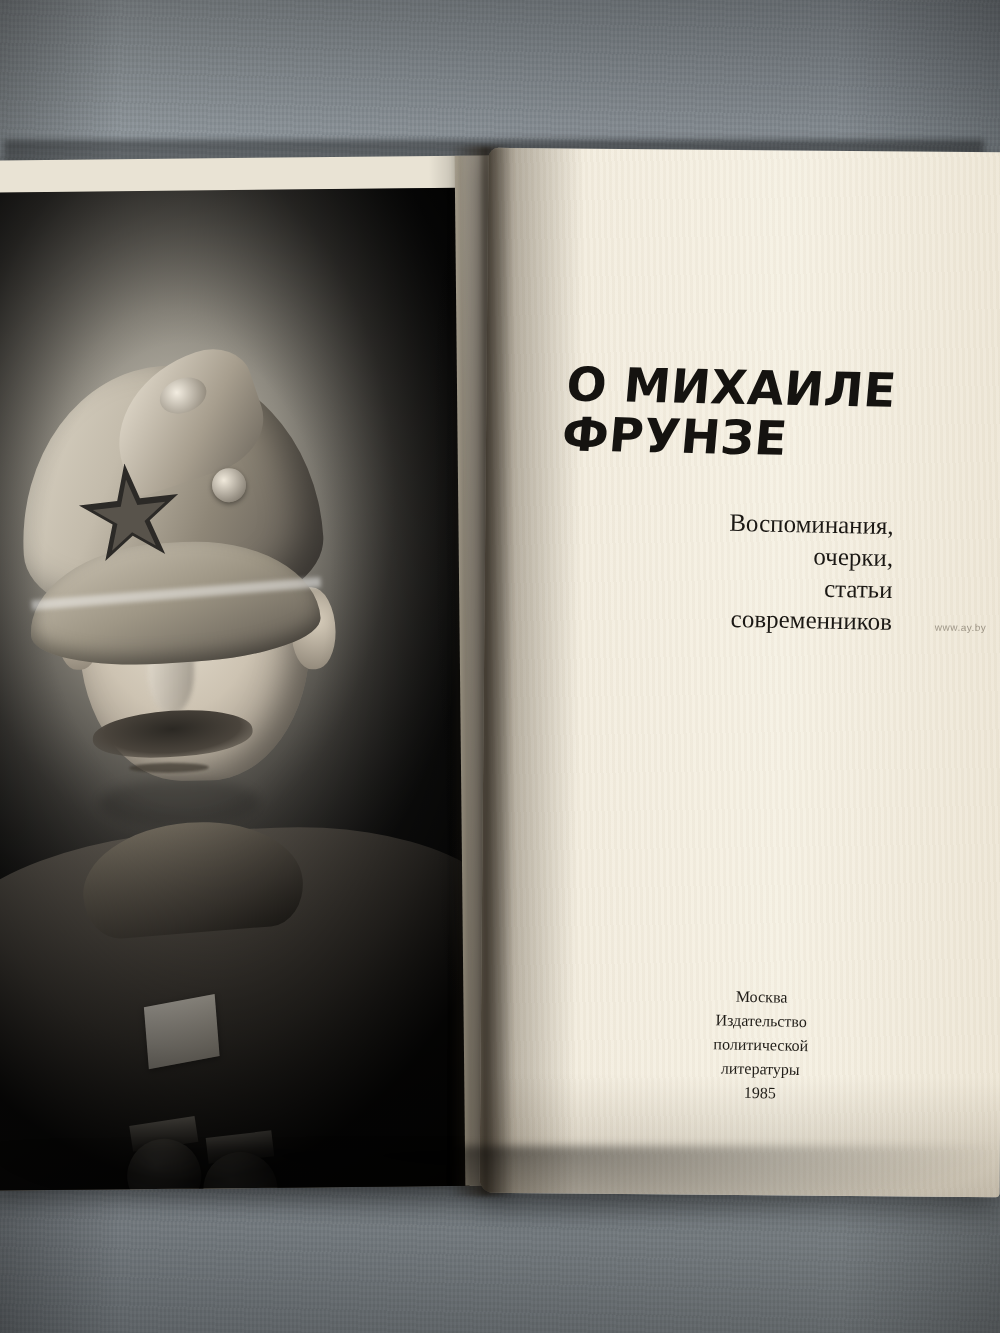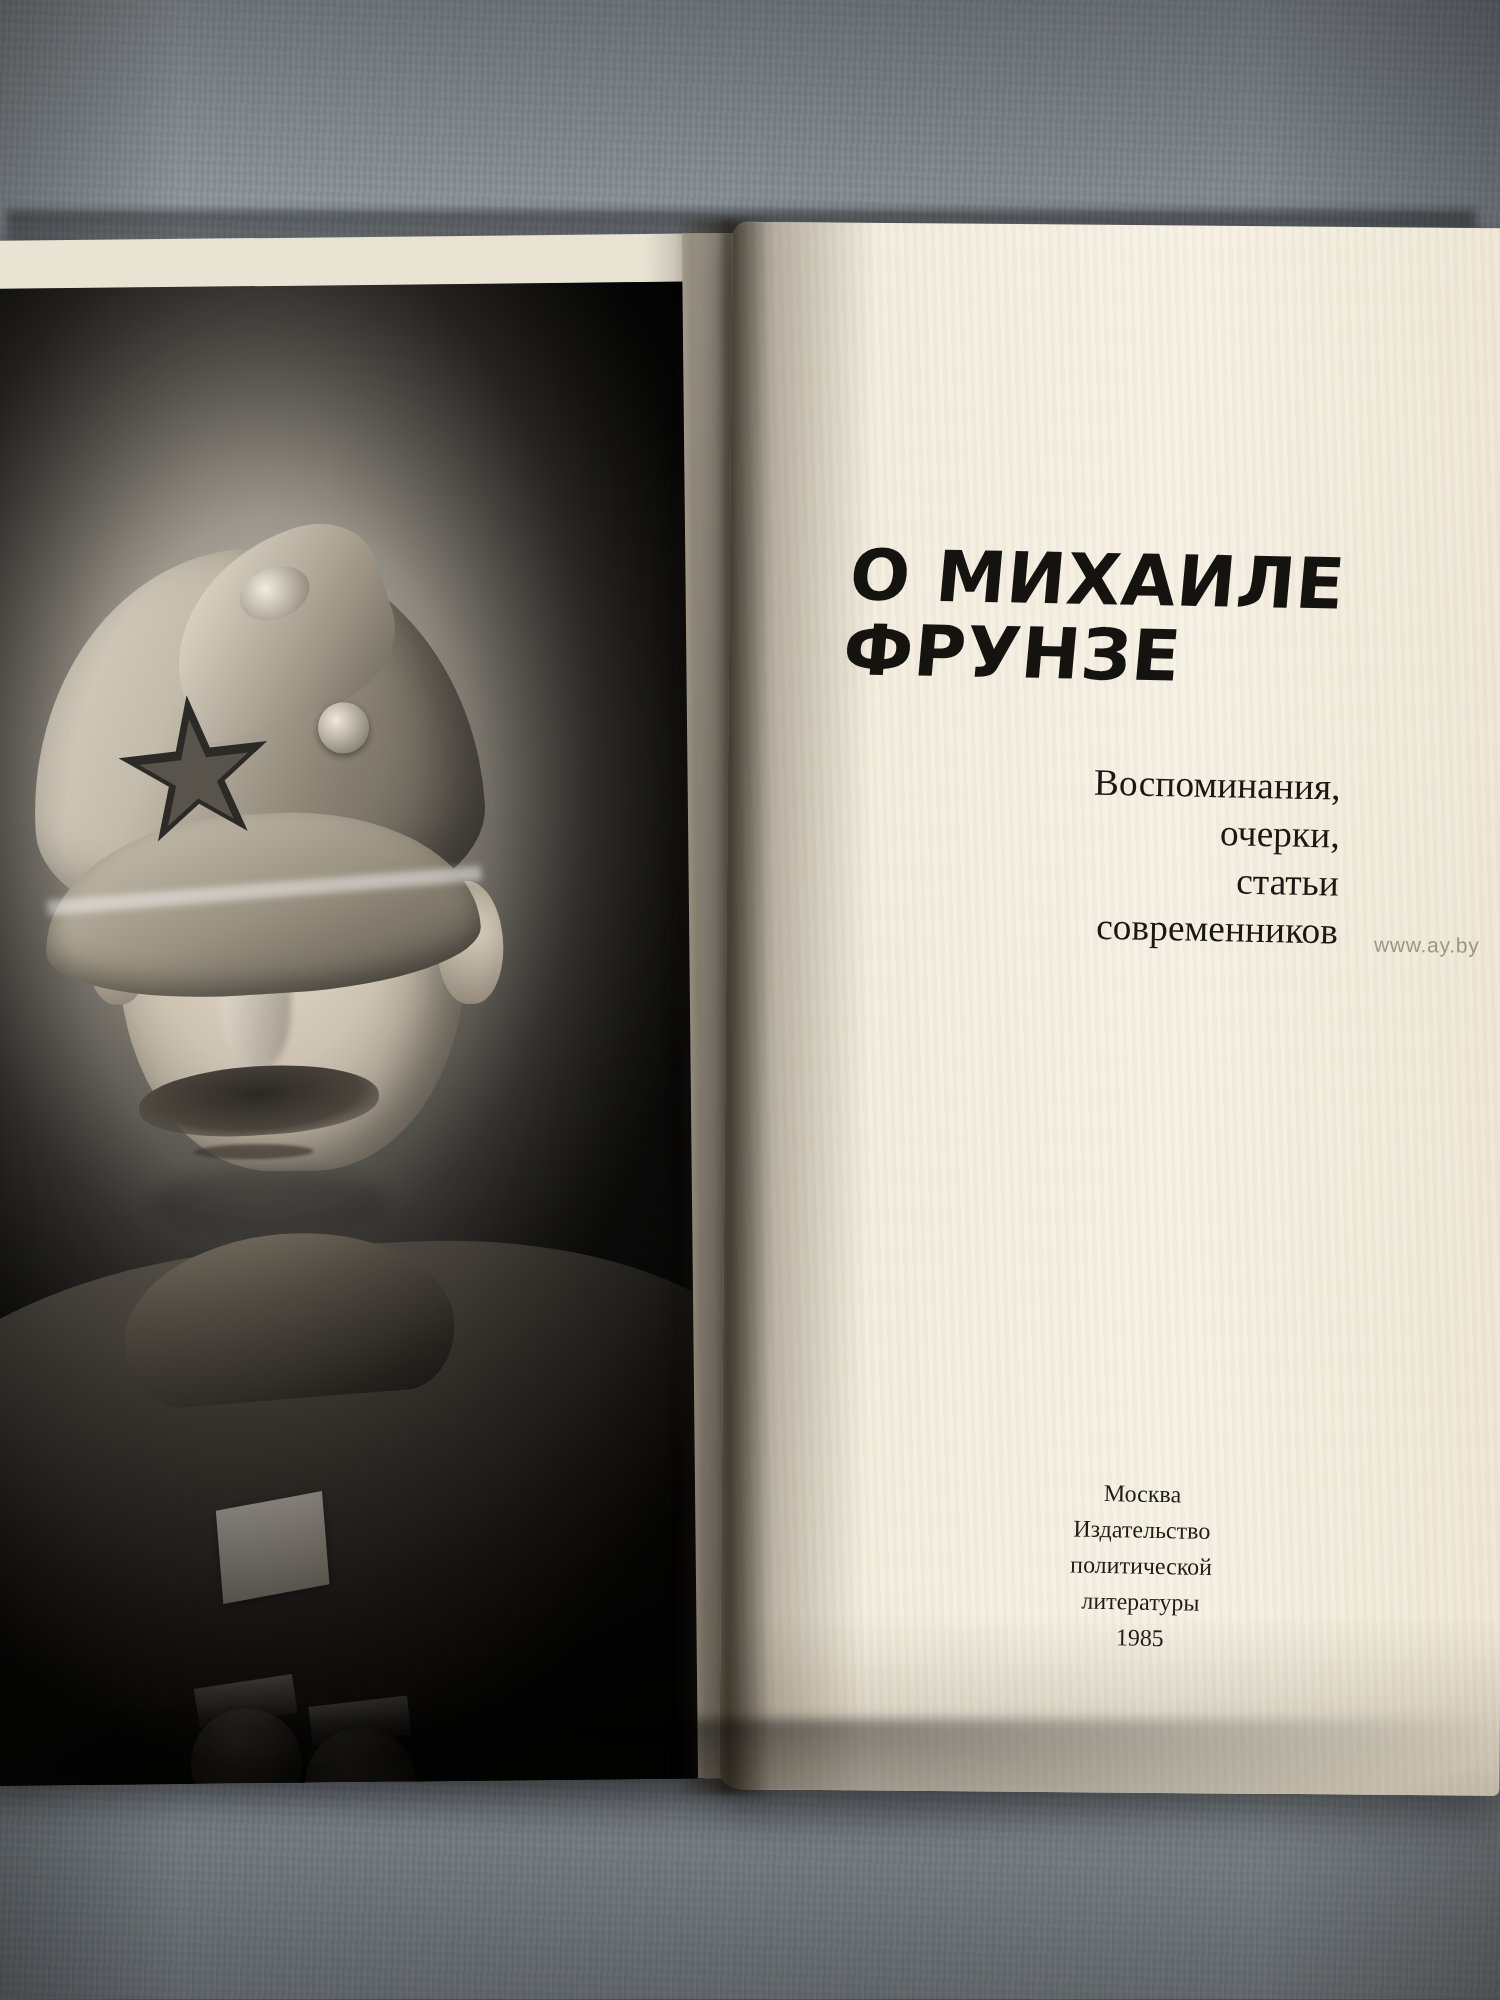--- a/index.html
+++ b/index.html
@@ -415,21 +415,21 @@
     color: #201d18;
     transform: rotate(0.6deg);
   }
   .imprint span { display: block; }
 
   .watermark {
     position: absolute;
     right: 18px;
     top: 470px;
     font-family: "Liberation Sans", sans-serif;
-    font-size: 14px;
+    font-size: 10px;
     color: rgba(90,80,66,.55);
     letter-spacing: .5px;
   }
 
   
   .gutter {
     position: absolute;
     left: 466px;
     top: 6px;
     width: 64px;

